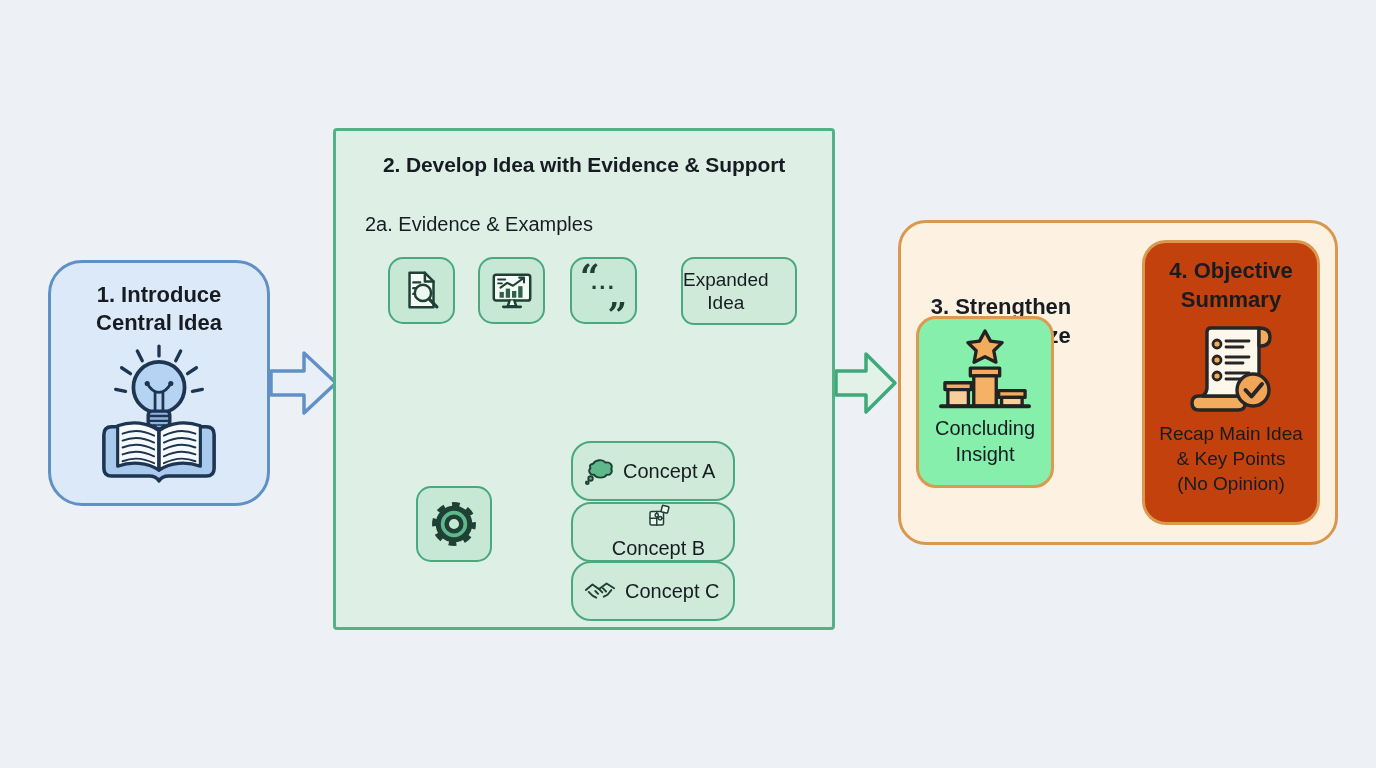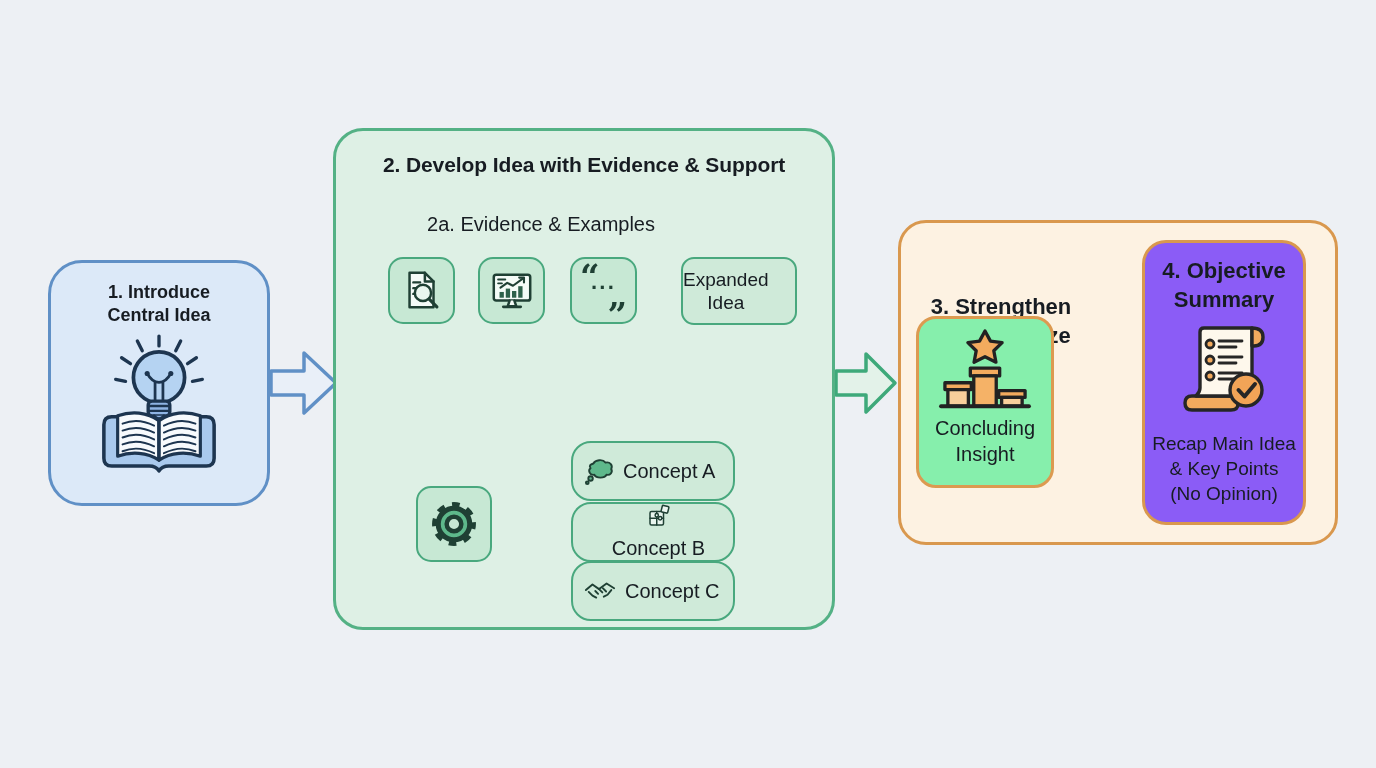--- a/index.html
+++ b/index.html
@@ -5,30 +5,30 @@
   html,body{margin:0;padding:0;}
   .canvas{position:relative;width:1376px;height:768px;background:#edf0f4;
           font-family:"Liberation Sans",sans-serif;color:#171c22;overflow:hidden;}
   .layer{position:absolute;left:0;top:0;width:1376px;height:768px;}
   .panel{position:absolute;box-sizing:border-box;}
   .multiline{white-space:pre-line;}
 
   
   #box1{left:48px;top:260px;width:222px;height:246px;background:#dce9f8;
         border:3.5px solid #6090c6;border-radius:34px;}
-  #box1 .title{margin-top:18px;text-align:center;font-size:18px;font-weight:700;line-height:1.27;}
+  #box1 .title{margin-top:18px;text-align:center;font-size:22px;font-weight:700;line-height:1.27;}
   .icon-wrap{display:flex;justify-content:center;}
   #box1 .icon-wrap{margin-top:4px;}
 
   
   #box2{left:333px;top:128px;width:502px;height:502px;background:#def0e5;
-        border:3.5px solid #54b185;border-radius:30px;}
+        border:3.5px solid #54b185;border-radius:4px;}
   #box2 .title{position:absolute;top:22px;left:0;right:0;text-align:center;
                font-size:21px;font-weight:700;letter-spacing:-0.1px;}
-  .sub-label{position:absolute;font-size:20px;text-align:right;width:290px;}
+  .sub-label{position:absolute;font-size:20px;text-align:left;width:290px;}
   #label2a{top:82px;left:29px;}
   #label2b{top:275px;left:100px;}
   .tile{position:absolute;width:63px;height:63px;background:#c7e8d4;border:2.5px solid #49a87e;
         border-radius:15px;display:flex;align-items:center;justify-content:center;}
   #tileA{left:52px;top:126px;} #tileB{left:142px;top:126px;} #tileC{left:234px;top:126px;}
   #tileGear{left:80px;top:355px;width:72px;height:72px;}
   #expandedBox{position:absolute;left:345px;top:126px;width:112px;height:64px;background:#cfead9;
         border:2.5px solid #49a87e;border-radius:13px;display:flex;align-items:center;
         justify-content:flex-start;text-align:center;font-size:19px;line-height:1.22;}
   .concept{position:absolute;left:235px;width:164px;height:60px;background:#cfead9;
@@ -48,26 +48,26 @@
         border:3.5px solid #d9984e;border-radius:28px;}
   #box3 .title{position:absolute;top:22px;left:12px;width:176px;text-align:center;
         font-size:22px;font-weight:700;line-height:1.3;margin-top:48px;}
   #insightBox{position:absolute;left:15px;top:93px;width:138px;height:172px;background:#86efac;
         border:3px solid #dc9a50;border-radius:20px;display:flex;flex-direction:column;
         align-items:center;box-sizing:border-box;}
   #insightBox .icon-wrap{margin-top:9px;}
   #insightBox .label{margin-top:2px;text-align:center;font-size:20px;line-height:1.28;}
 
   
-  #box4{left:1142px;top:240px;width:164px;height:285px;background:#8b5cf6;
+  #box4{left:1142px;top:240px;width:178px;height:285px;background:#c2410c;
         border:3.5px solid #d9984e;border-radius:24px;display:flex;flex-direction:column;
         align-items:center;box-sizing:border-box;}
   #box4 .title{margin-top:14px;text-align:center;font-size:22px;font-weight:700;line-height:1.3;}
   #box4 .icon-wrap{margin-top:4px;}
-  #box4 .body{margin-top:14px;text-align:center;font-size:19px;line-height:1.3;}
+  #box4 .body{margin-top:4px;text-align:center;font-size:19px;line-height:1.3;}
 </style>
 </head>
 <body>
 
 <div class="canvas">
 
   <svg class="layer" viewBox="0 0 1376 768">
     <g stroke="#7d8892" stroke-width="3.5" fill="none" stroke-linecap="round" stroke-linejoin="round">
 
       <path d="M337 383 C352 383 358 375 358 362 L358 307 C358 293 365 286 378 286"></path>

